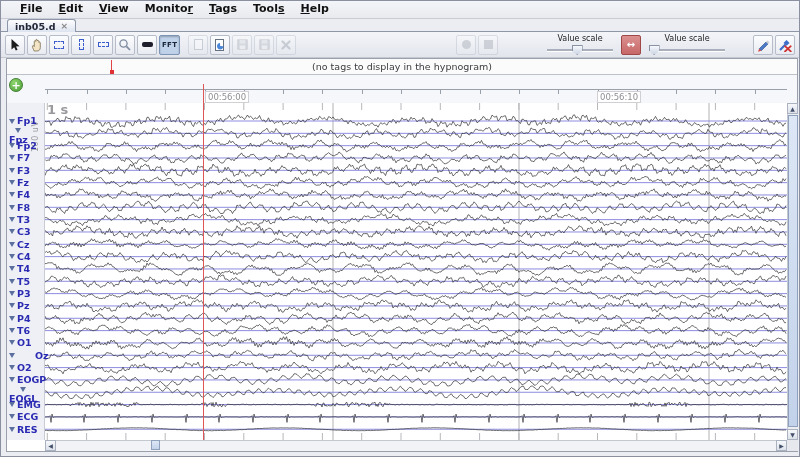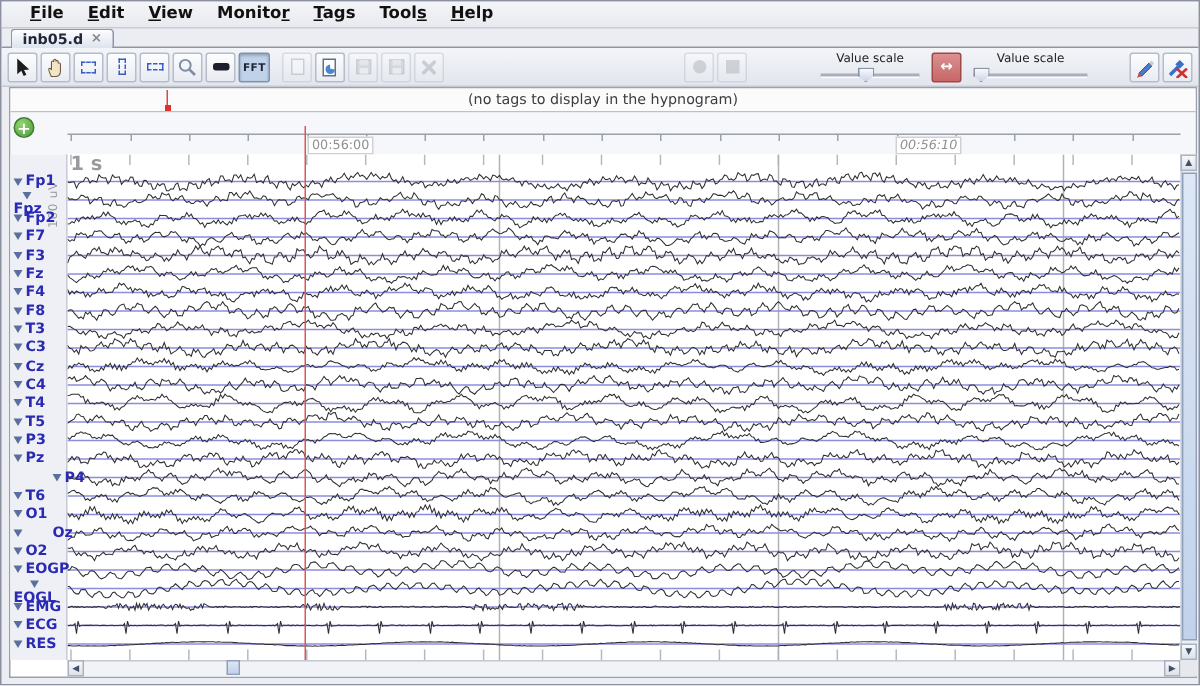--- a/index.html
+++ b/index.html
@@ -285,21 +285,21 @@
       <div class="ruler-tick" style="left: 433.3px;"></div>
       <div class="ruler-tick" style="left: 472.6px;"></div>
       <div class="ruler-tick" style="left: 511.9px;"></div>
       <div class="ruler-tick" style="left: 551.2px;"></div>
       <div class="ruler-tick" style="left: 590.5px;"></div>
       <div class="ruler-tick" style="left: 629.8px;"></div>
       <div class="ruler-tick" style="left: 669.1px;"></div>
       <div class="ruler-tick" style="left: 708.4px;"></div>
       <div class="ruler-tick" style="left: 747.7px;"></div>
       <div class="time-label" style="left: 198px;">00:56:00</div>
-      <div class="time-label" style="left: 590px; font-style: italic;">00:56:10</div>
+      <div class="time-label" style="left: 590px;">00:56:10</div>
     </div>
 
   <div class="plot" id="plot">
     <div class="labelcol"></div>
     <span class="scale-1s">1 s</span>
     <span class="scale-uv">100 uV</span>
   <svg width="742" height="337" style="position: absolute; left: 38px; top: 0px;">
         <line x1="2.299999999999997" y1="0" x2="2.299999999999997" y2="7" stroke="#b8b8bc" stroke-width="1"></line>
         <line x1="2.299999999999997" y1="330" x2="2.299999999999997" y2="337" stroke="#b8b8bc" stroke-width="1"></line>
         <line x1="41.599999999999994" y1="0" x2="41.599999999999994" y2="7" stroke="#b8b8bc" stroke-width="1"></line>
@@ -451,21 +451,21 @@
         <span class="ch-name">T5</span>
       </div>
       <div class="ch-label" style="top: 185.62px;">
         <span class="ch-tri"></span>
         <span class="ch-name">P3</span>
       </div>
       <div class="ch-label" style="top: 197.95px;">
         <span class="ch-tri"></span>
         <span class="ch-name">Pz</span>
       </div>
-      <div class="ch-label" style="top: 210.28px; margin-left: 26px;">
+      <div class="ch-label" style="top: 210.28px;">
         <span class="ch-tri"></span>
         <span class="ch-name">P4</span>
       </div>
       <div class="ch-label" style="top: 222.61px;">
         <span class="ch-tri"></span>
         <span class="ch-name">T6</span>
       </div>
       <div class="ch-label" style="top: 234.94px;">
         <span class="ch-tri"></span>
         <span class="ch-name">O1</span>

